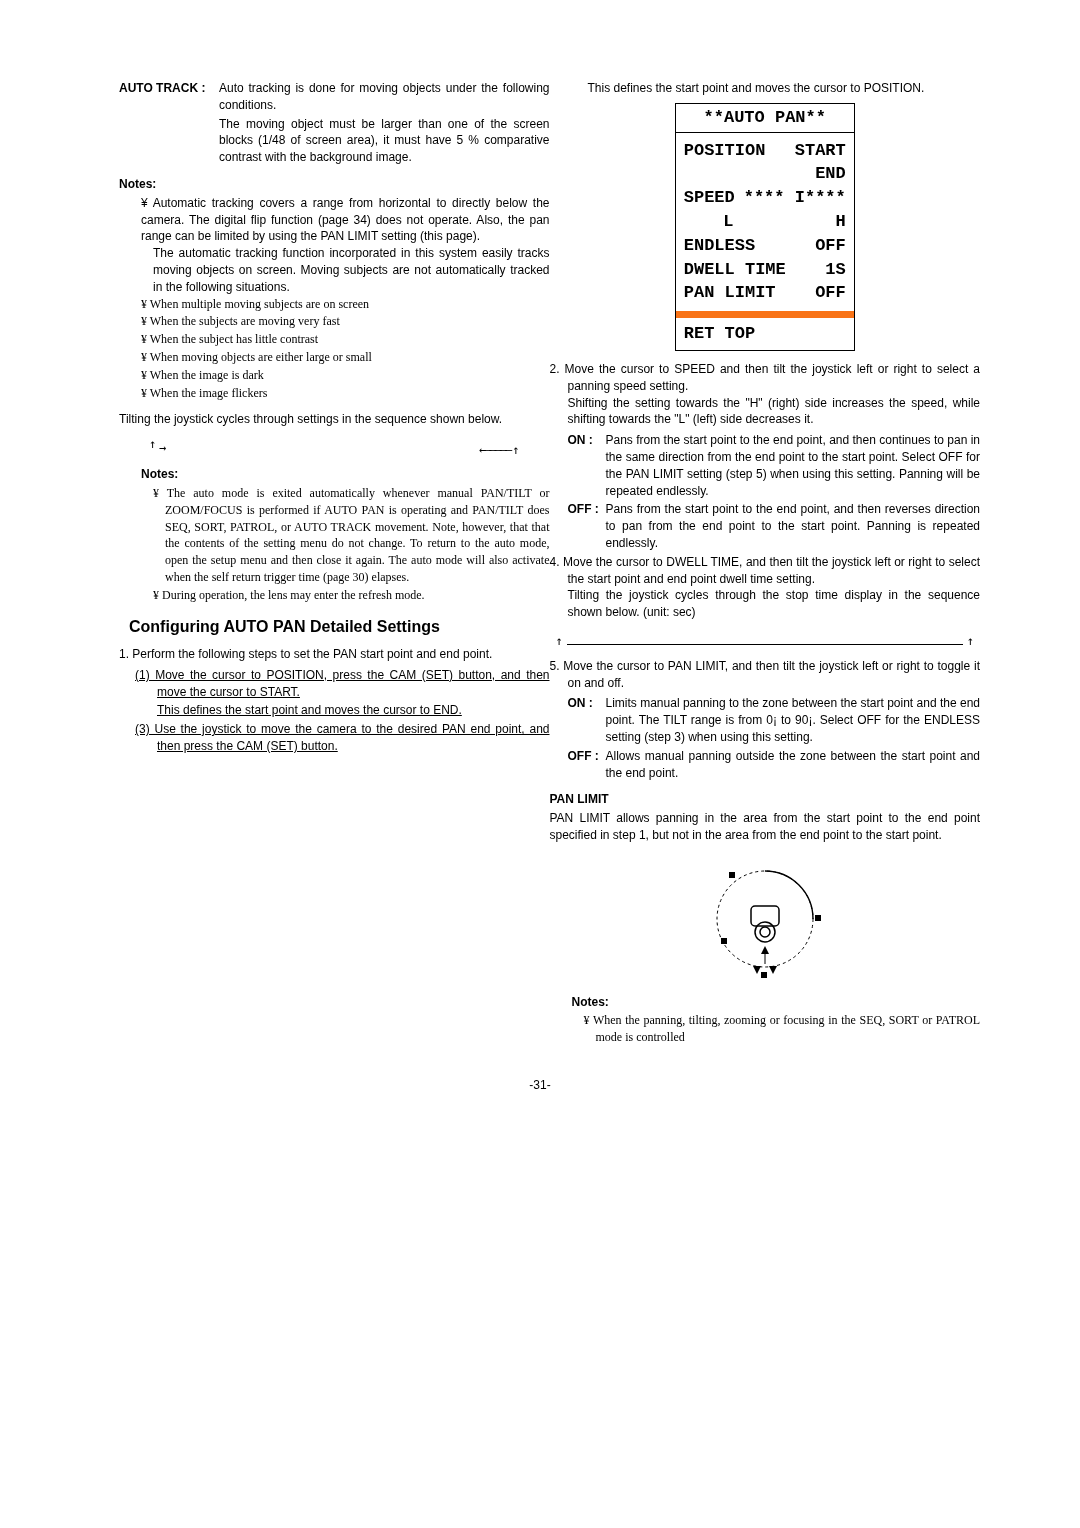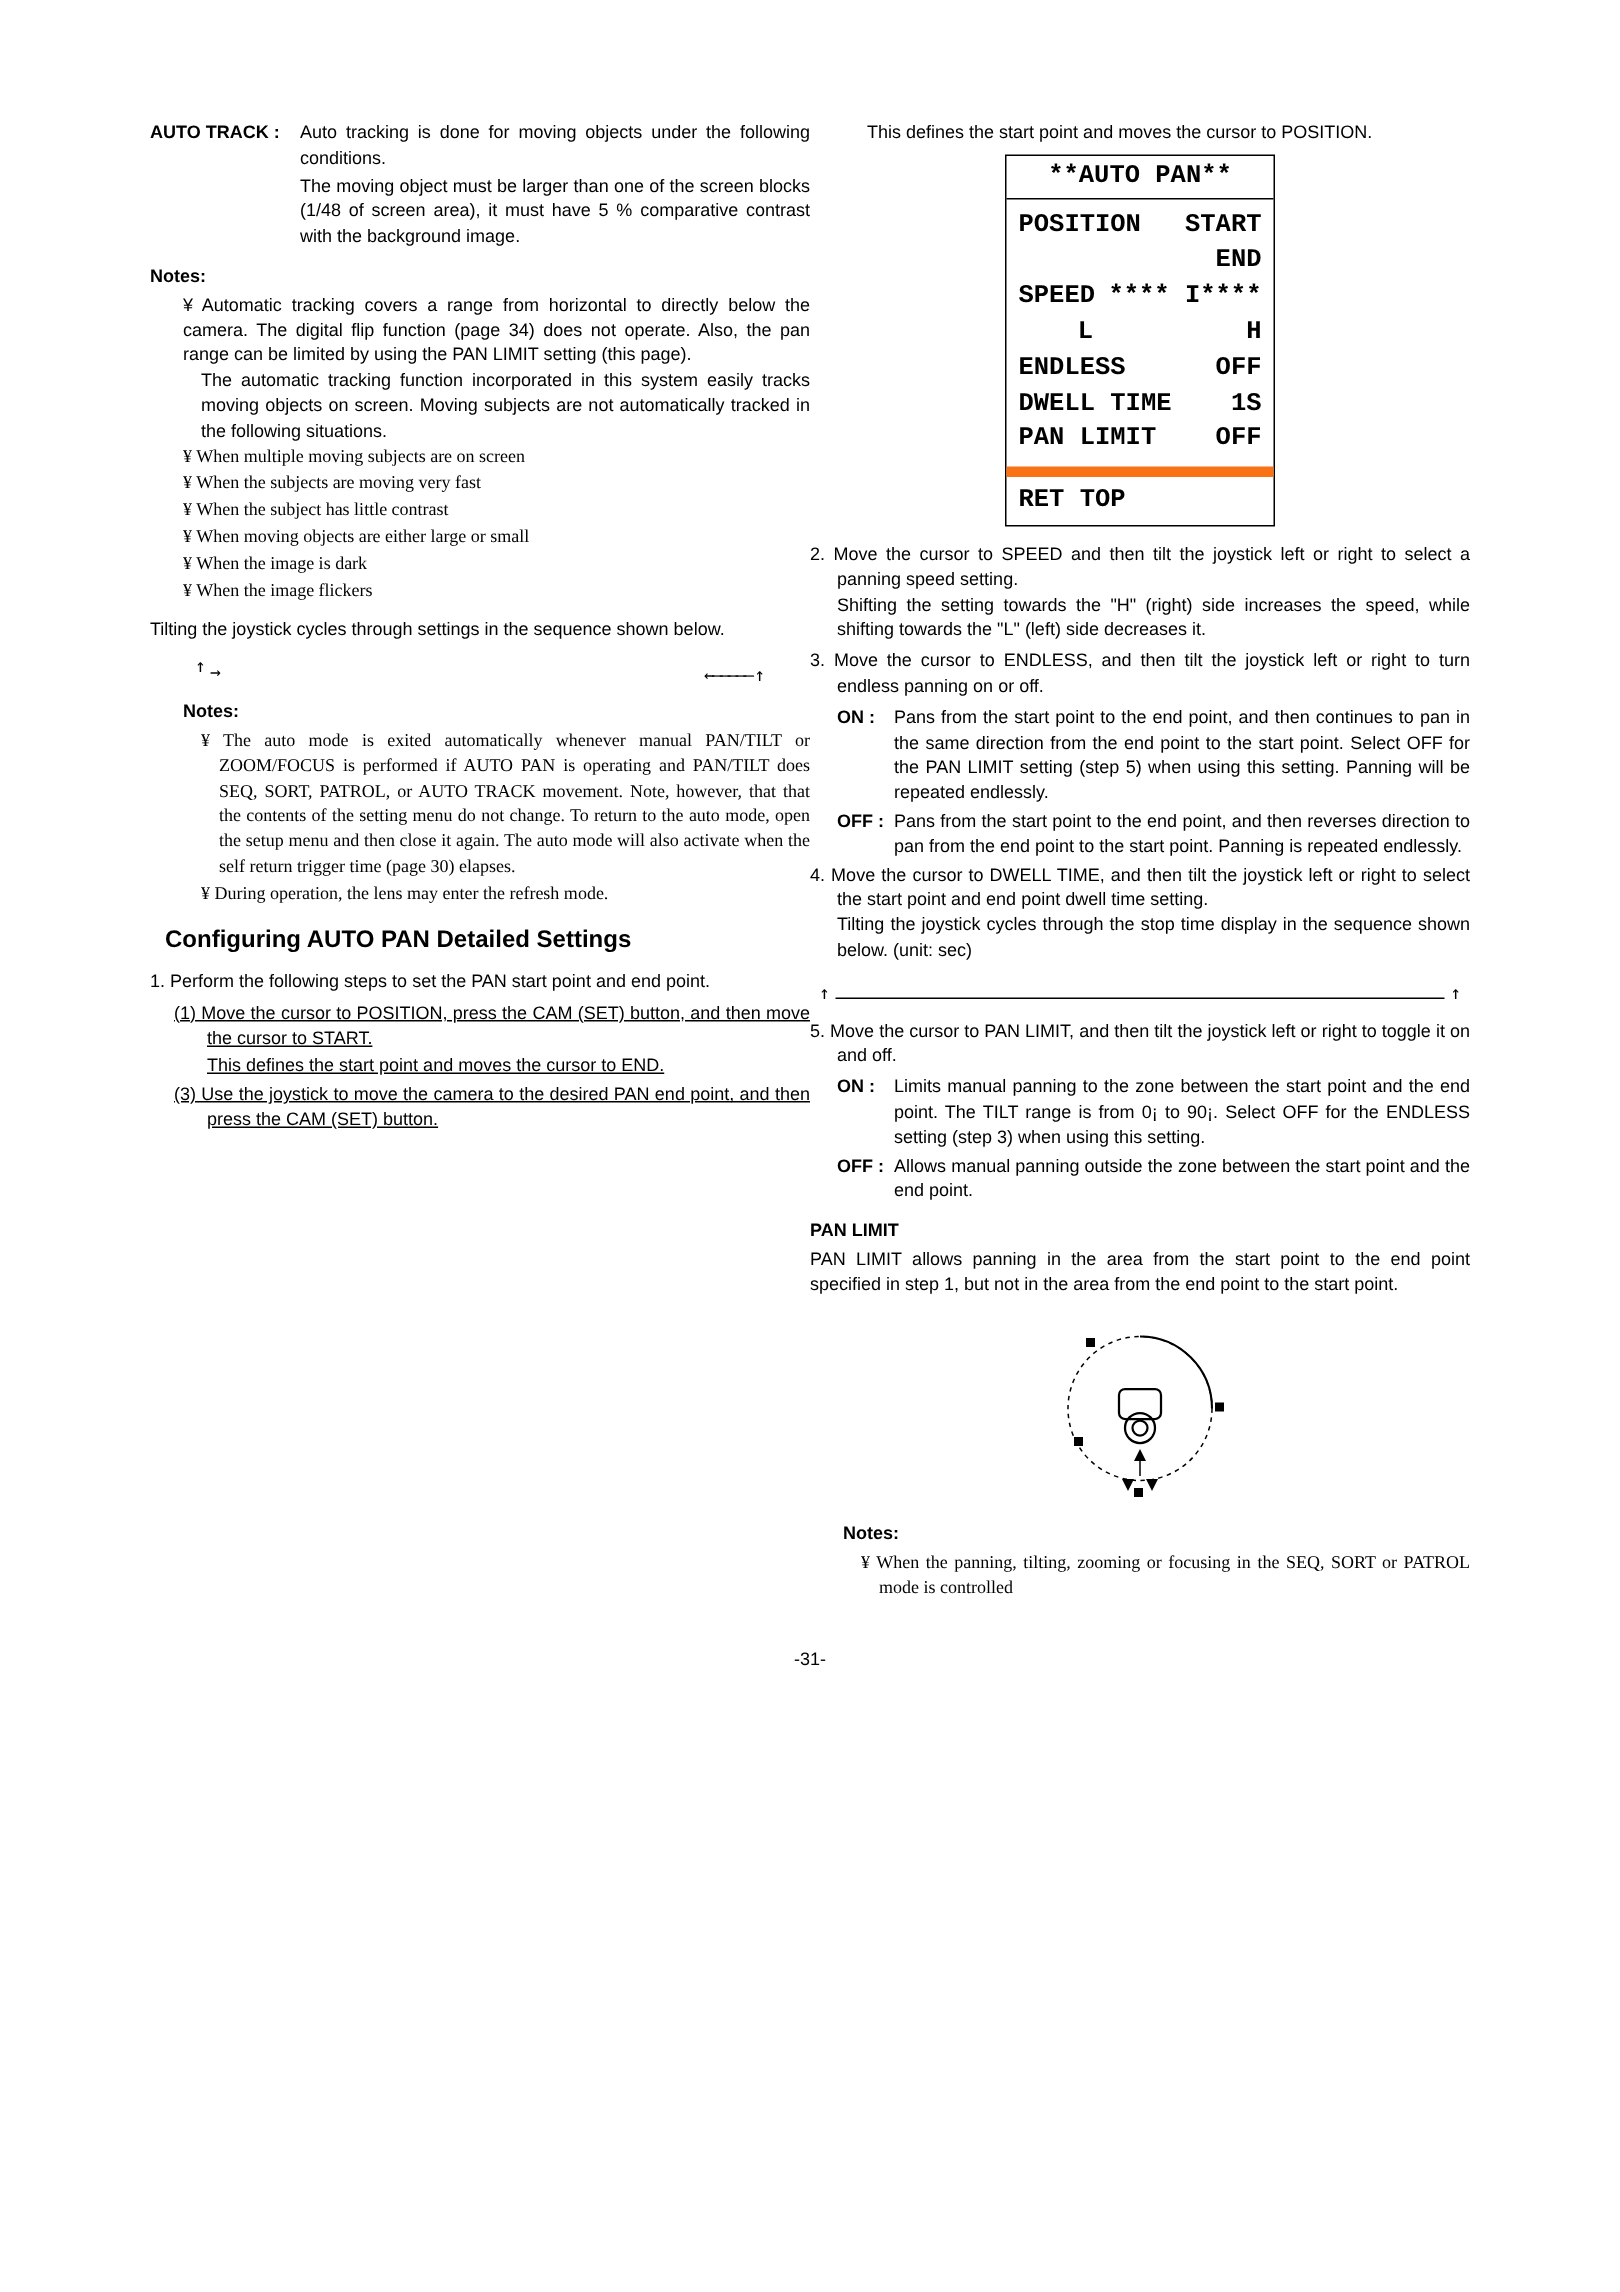--- a/index.html
+++ b/index.html
@@ -8,20 +8,21 @@
     font-size: 12px;
     line-height: 1.4;
     background: #fff;
     color: #000;
     width: 1080px;
     margin: 0 auto;
     padding: 80px 100px 40px 100px;
   }
   .page {
     display: flex;
+    margin-left: 19px;
   }
   .col {
     width: 50%;
   }
   .hang {
     display: flex;
     margin-bottom: 6px;
   }
   .hang-label {
     font-weight: bold;
@@ -192,21 +193,20 @@
         <div class="menu-row"><span>PAN LIMIT</span><span>OFF</span></div>
       </div>
       <div class="menu-footer">RET TOP</div>
     </div>
 
     <ul class="numlist">
       <li>
         <span>2. Move the cursor to SPEED and then tilt the joystick left or right to select a panning speed setting.</span>
         <div style="text-indent:0;" class="just">Shifting the setting towards the "H" (right) side increases the speed, while shifting towards the "L" (left) side decreases it.</div>
       </li>
-      <li>3. Move the cursor to ENDLESS, and then tilt the joystick left or right to turn endless panning on or off.</li>
     </ul>
     <div class="opt-block">
       <div class="opt-row">
         <div class="opt-label">ON   :</div>
         <div class="opt-body">Pans from the start point to the end point, and then continues to pan in the same direction from the end point to the start point. Select OFF for the PAN LIMIT setting (step 5) when using this setting. Panning will be repeated endlessly.</div>
       </div>
       <div class="opt-row">
         <div class="opt-label">OFF :</div>
         <div class="opt-body">Pans from the start point to the end point, and then reverses direction to pan from the end point to the start point. Panning is repeated endlessly.</div>
       </div>

